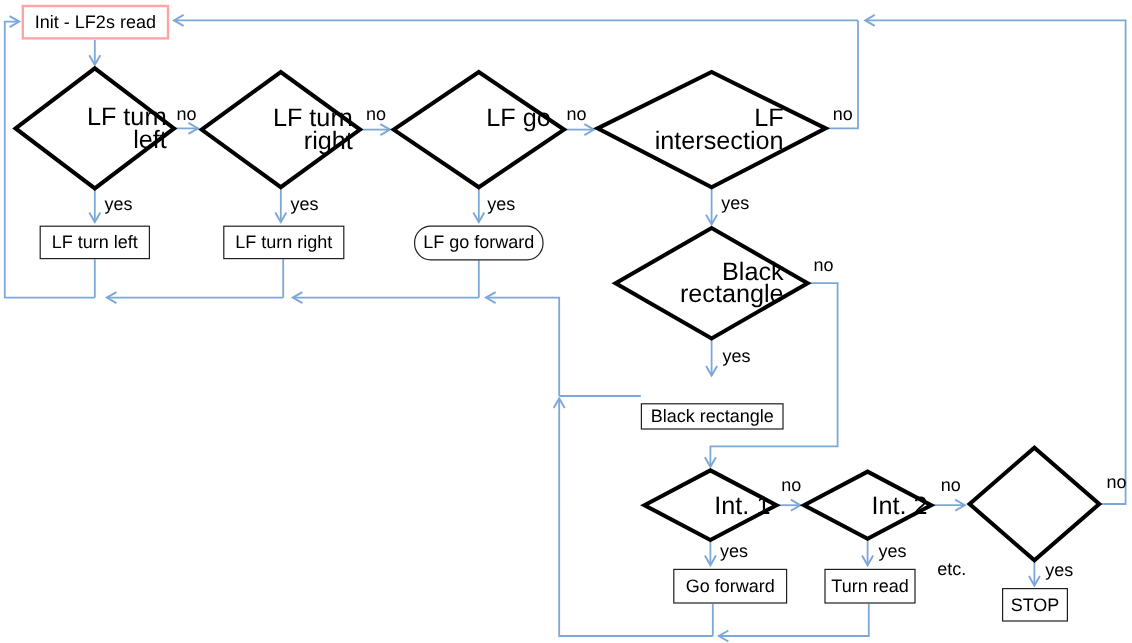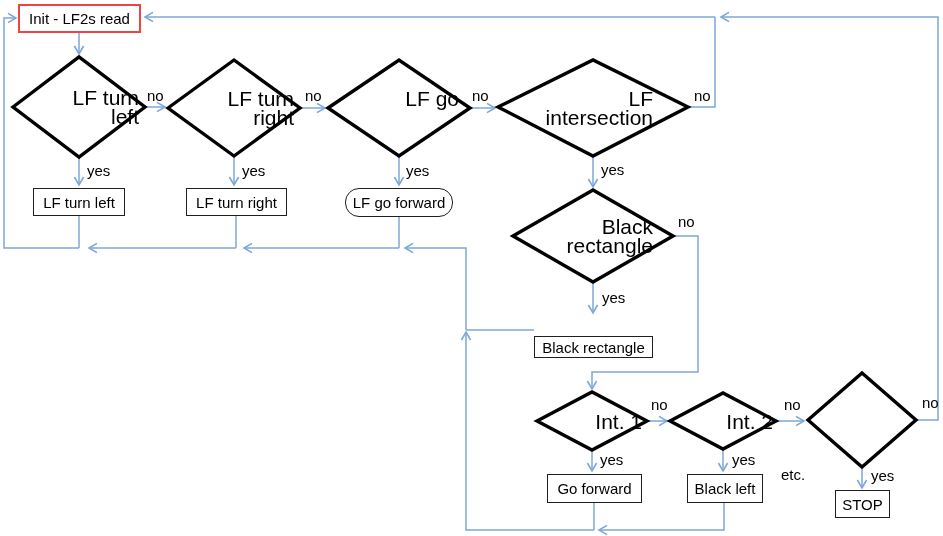--- a/index.html
+++ b/index.html
@@ -22,21 +22,21 @@
   .edge-arrow{stroke:var(--connector);fill:none;stroke-width:1.6;}
   .diamond{fill:#ffffff;stroke:var(--shape-border);stroke-width:3.4;stroke-linejoin:miter;}
   .node{
     position:absolute;
     background:#ffffff;
     border:1.8px solid #1f1f1f;
     display:flex;align-items:center;justify-content:center;
     font-size:15px;white-space:nowrap;
     box-sizing:border-box;
   }
-  .node.init{border:2px solid #ef4444;}
+  .node.init{border:2px solid #fca5a5;}
   .dlabel{
     position:absolute;text-align:right;
     font-size:21px;line-height:19px;white-space:nowrap;
   }
   .dlabel.single{line-height:16px;}
   .lbl{
     position:absolute;font-size:15px;white-space:nowrap;
   }
 </style>
 </head>
@@ -99,25 +99,25 @@
   </div>
   <div class="node" style="left:33px;top:188px;width:92px;height:28px;">
     <span>LF turn left</span>
   </div>
   <div class="node" style="left:345px;top:188px;width:108px;height:29px;border-radius:14px;">
     <span>LF go forward</span>
   </div>
   <div class="node" style="left:534px;top:316px;width:119px;height:22px;margin-top:20px;">
     <span>Black rectangle</span>
   </div>
-  <div class="node" style="left:547px;top:474px;width:95px;height:29px;">
+  <div class="node" style="left:561px;top:474px;width:95px;height:29px;">
     <span>Go forward</span>
   </div>
   <div class="node" style="left:687px;top:474px;width:76px;height:29px;">
-    <span>Black left</span>
+    <span>Turn read</span>
   </div>
   <div class="node" style="left:835px;top:490px;width:55px;height:28px;">
     <span>STOP</span>
   </div>
 
   <div class="dlabel" style="left:19px;top:88px;width:120px;">
     <div>LF turn</div>
     <div>left</div>
   </div>
   <div class="dlabel" style="left:174px;top:89px;width:120px;">

